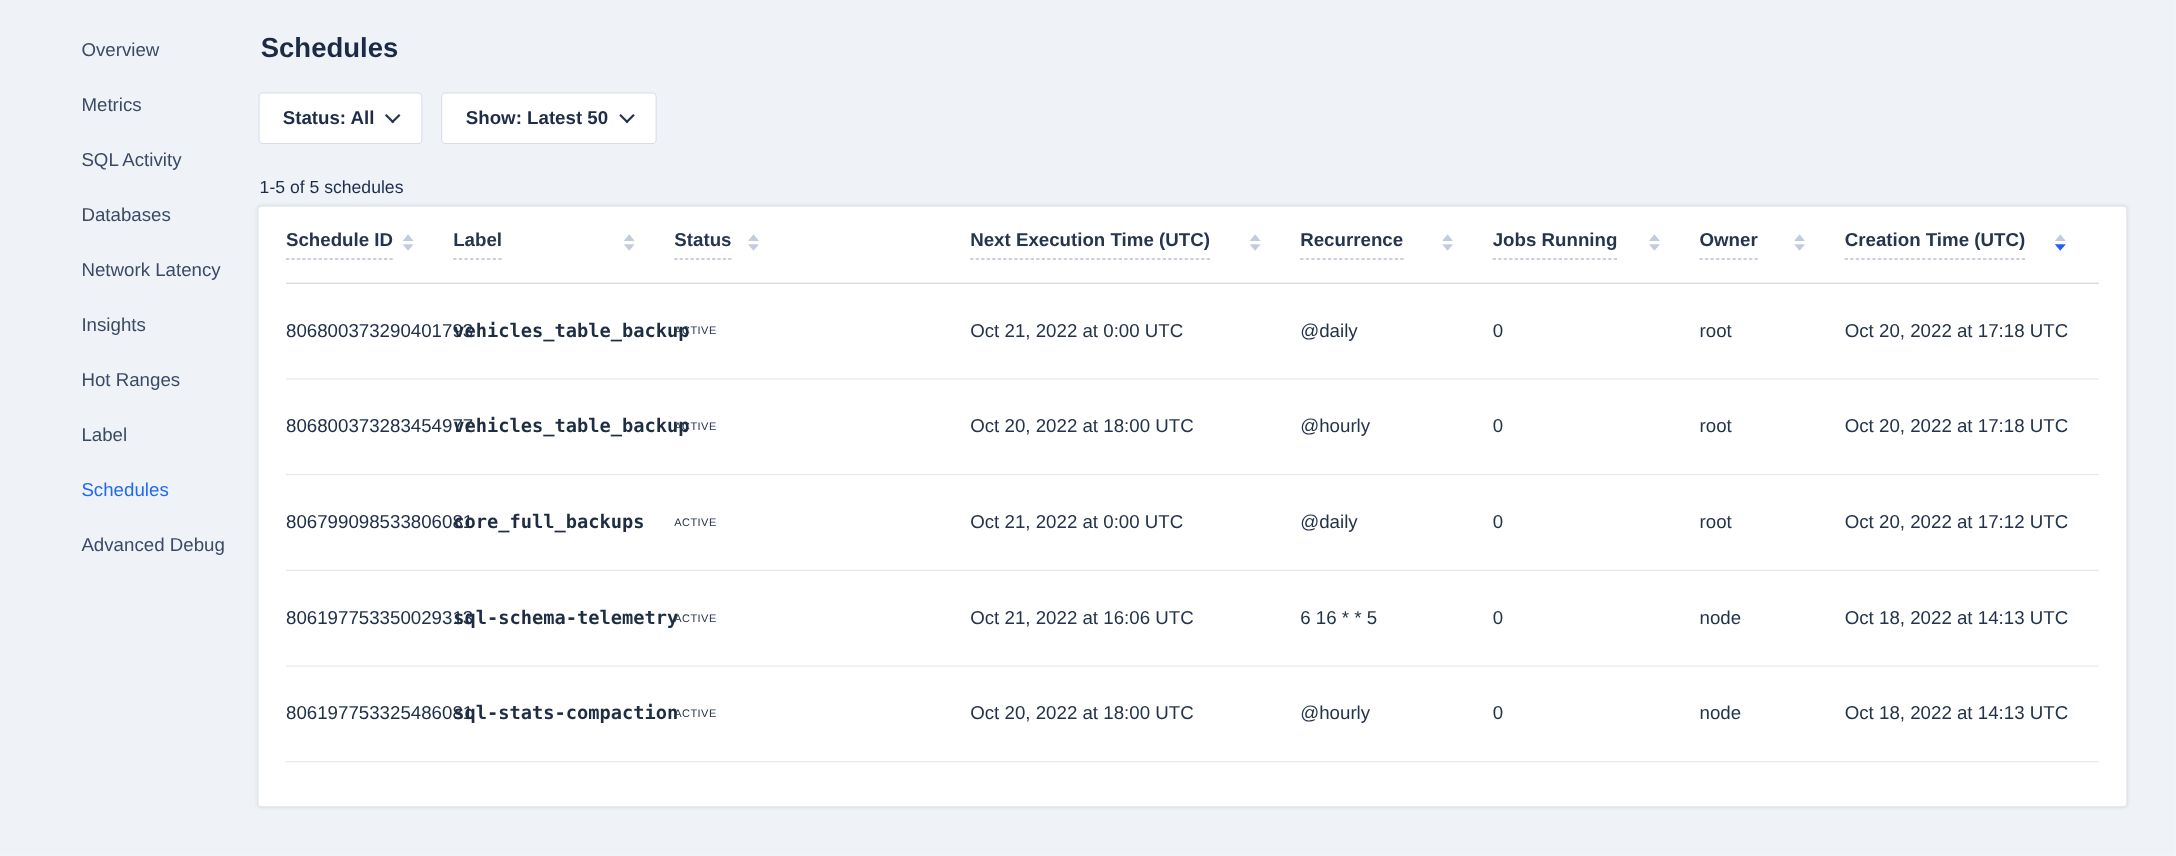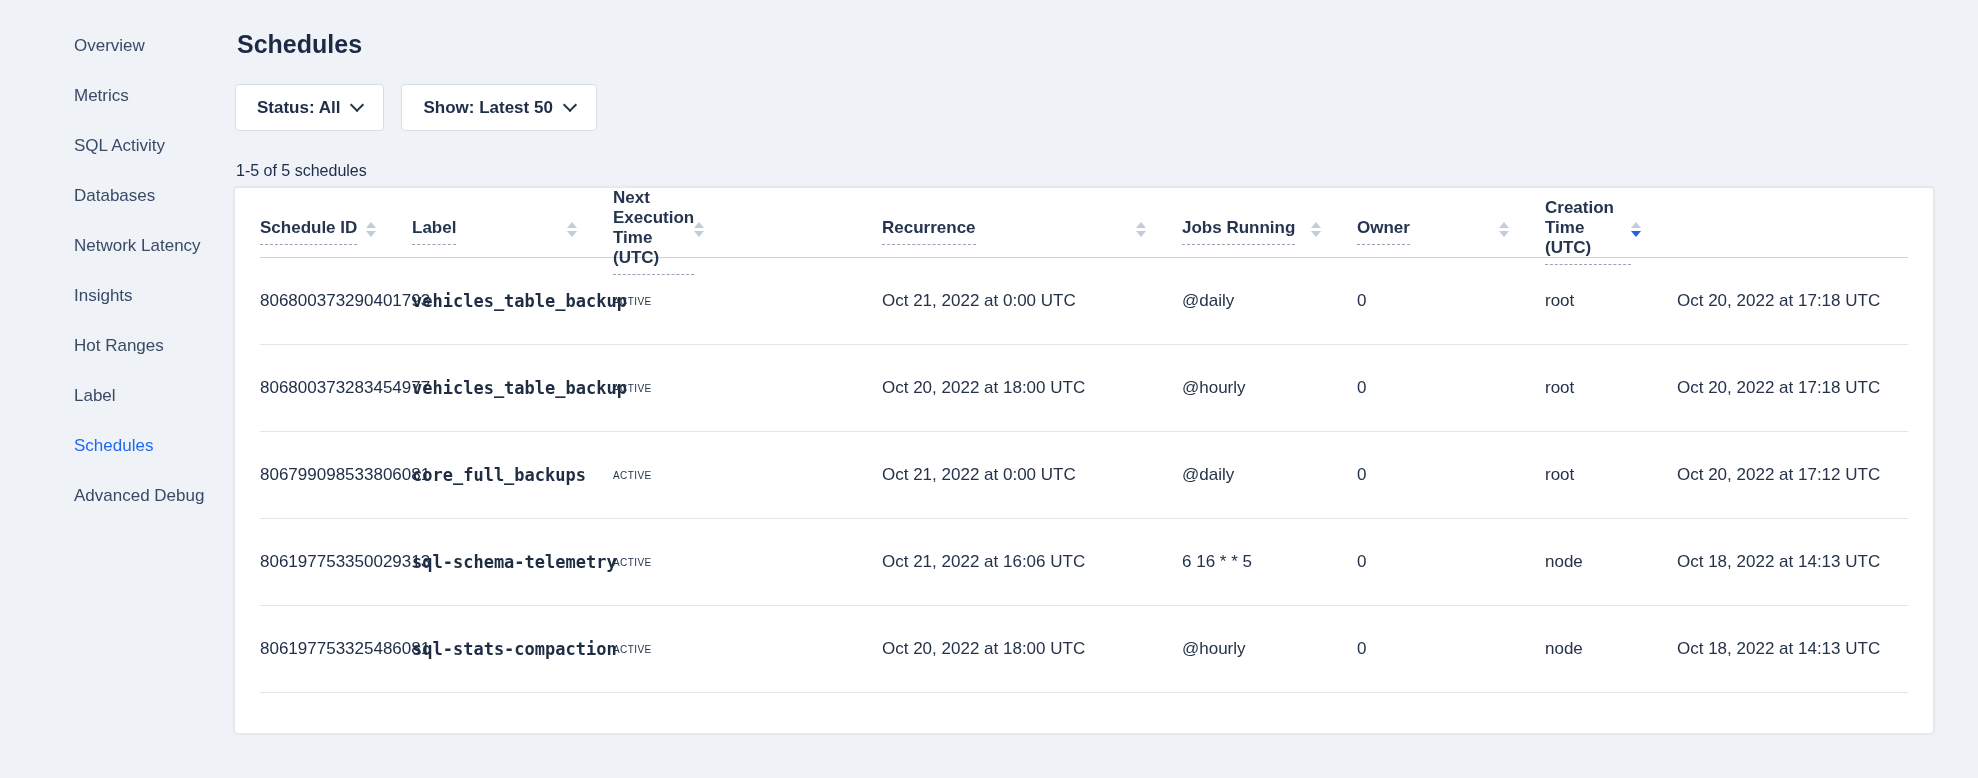--- a/index.html
+++ b/index.html
@@ -151,20 +151,27 @@
   </div>
 
   <div class="th">
     <span class="th-label">Label</span>
     <span class="sort-icon">
       <span class="tri tri-up"></span>
       <span class="tri tri-down"></span>
     </span>
   </div>
 
+  <div class="th">
+    <span class="th-label">Status</span>
+    <span class="sort-icon">
+      <span class="tri tri-up"></span>
+      <span class="tri tri-down"></span>
+    </span>
+  </div>
 
   <div class="th">
     <span class="th-label">Next Execution Time (UTC)</span>
     <span class="sort-icon">
       <span class="tri tri-up"></span>
       <span class="tri tri-down"></span>
     </span>
   </div>
 
   <div class="th">

